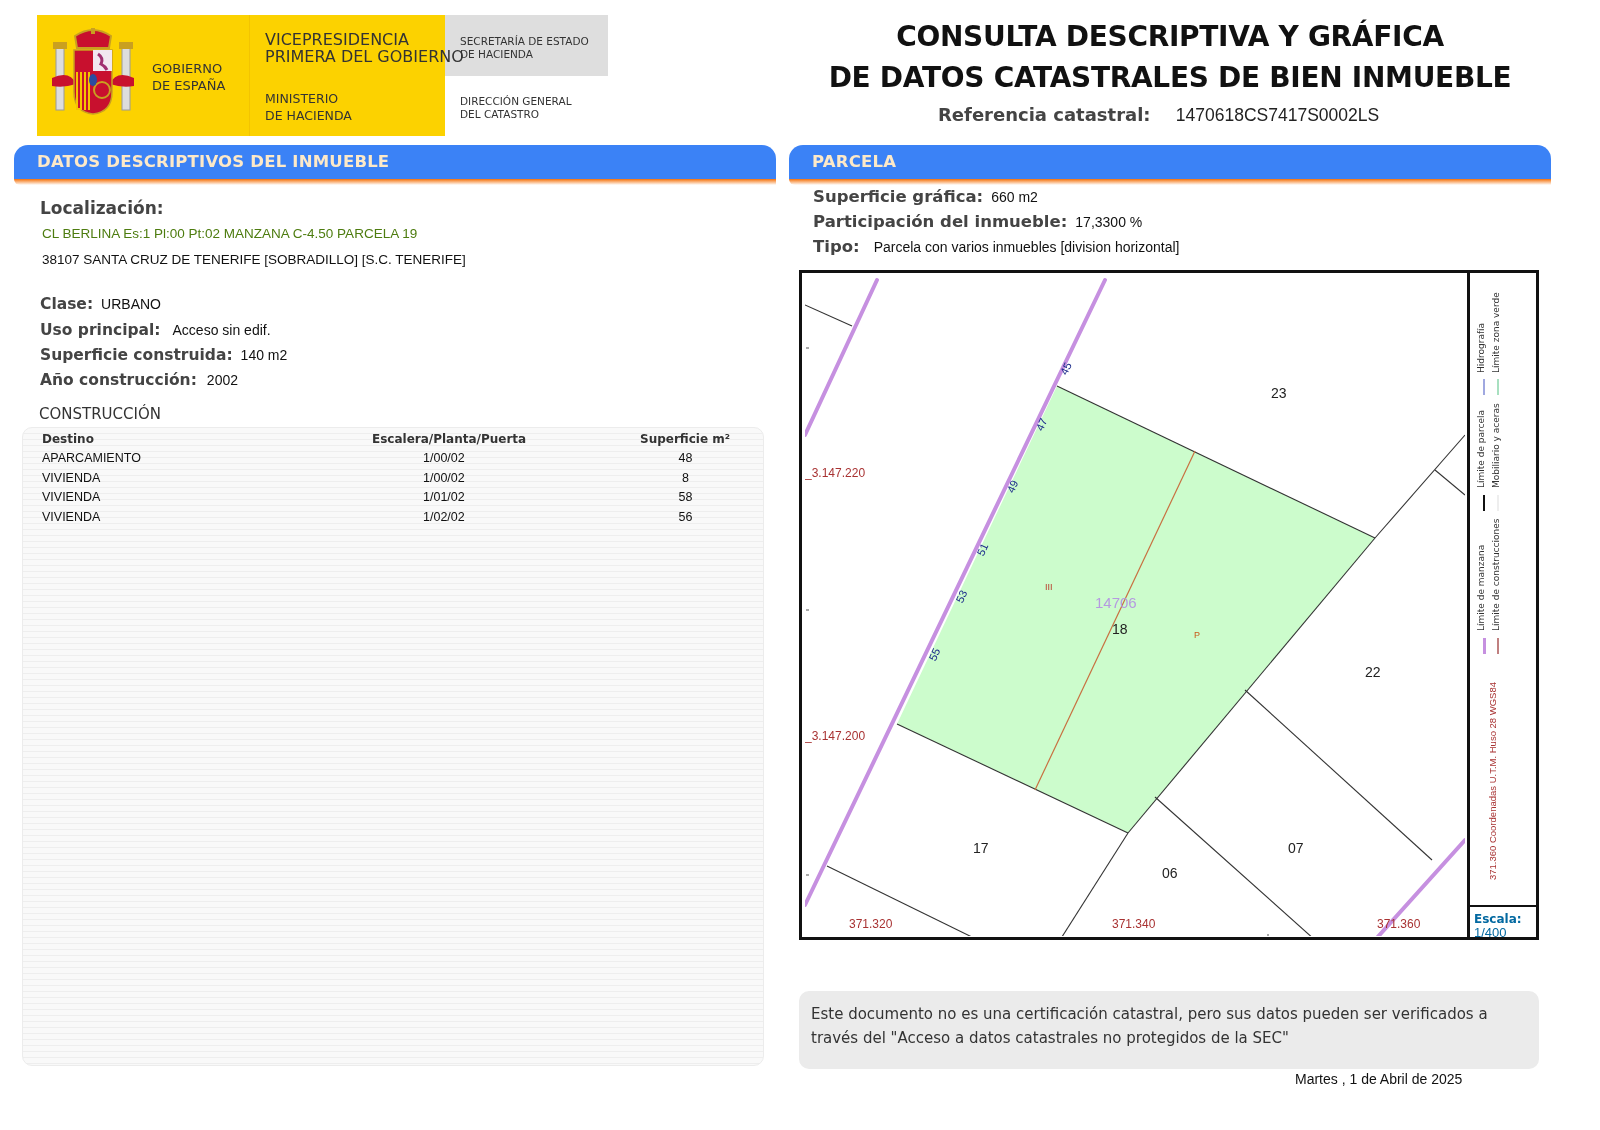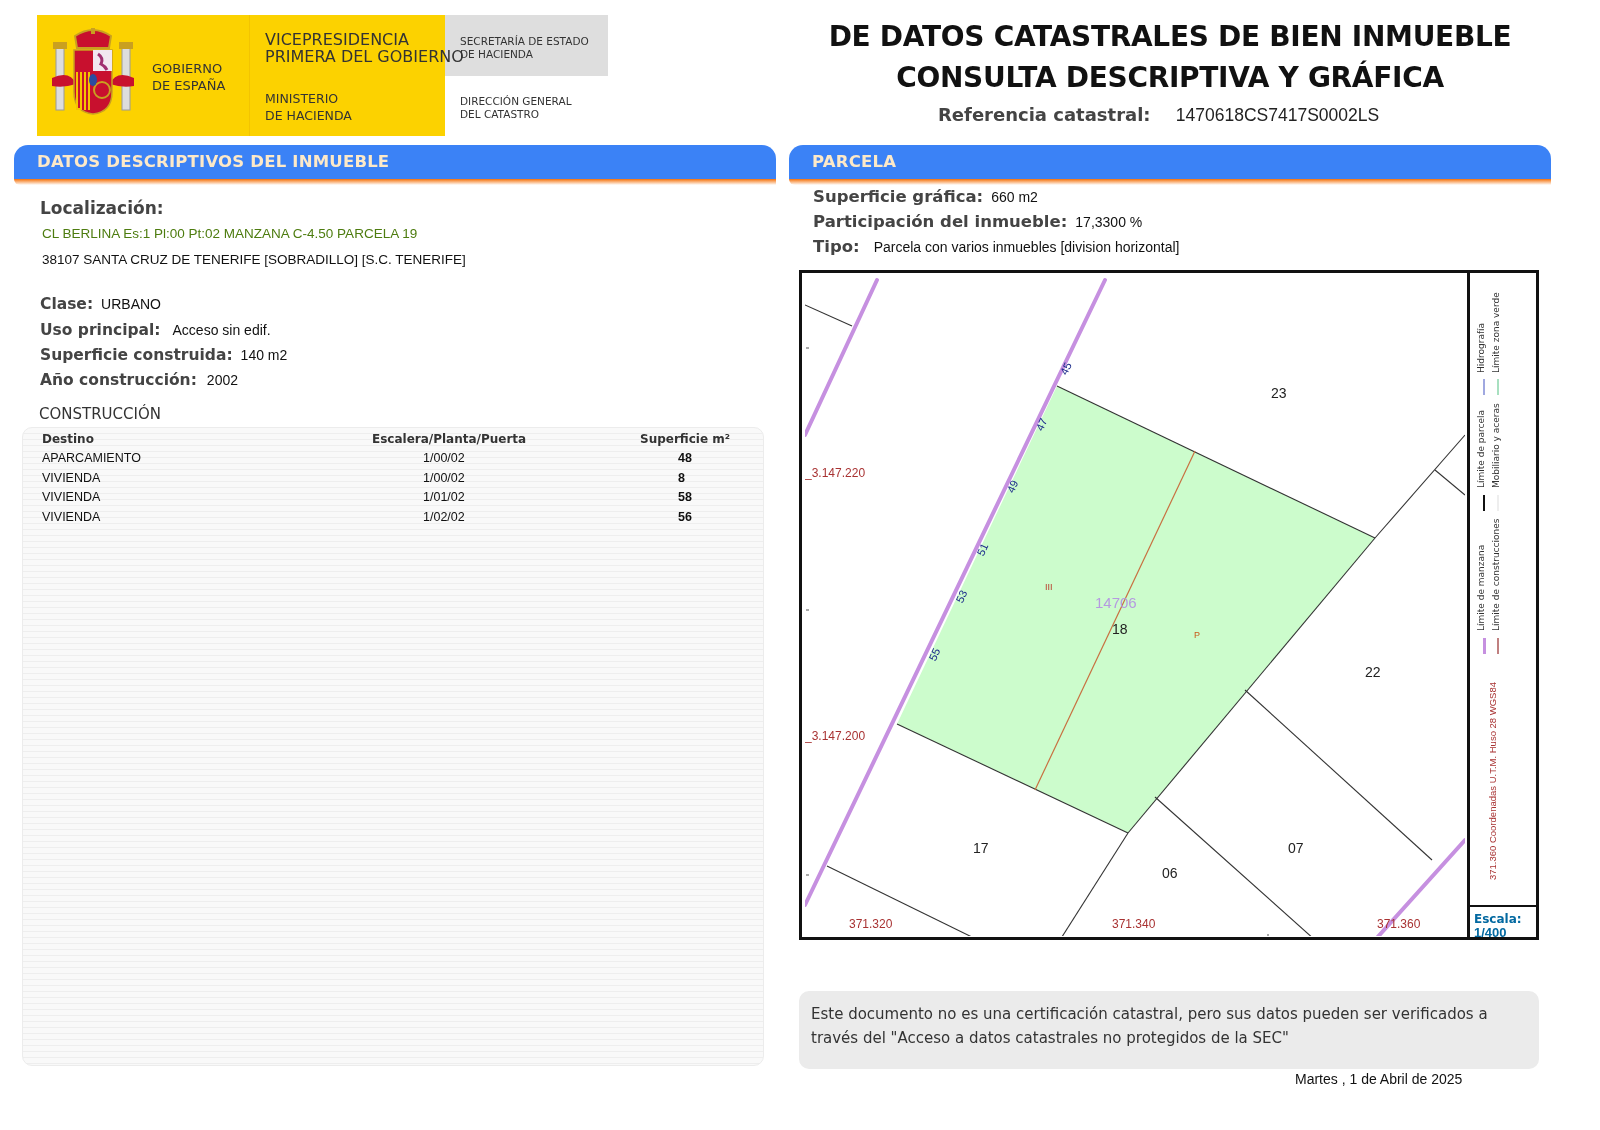--- a/index.html
+++ b/index.html
@@ -46,21 +46,21 @@
 
   
   .tbl { left:22px; top:427px; width:740px; height:637px; border-radius:10px;
          background:repeating-linear-gradient(#f9f9f9 0px, #f9f9f9 5px, #eeeeee 5px, #eeeeee 6px);
          border:1px solid #ececec; }
   .th { position:absolute; top:4px; font-family:"DejaVu Sans", sans-serif; font-weight:bold; font-size:12px; color:#333; }
   .tr { position:absolute; left:0; width:740px; height:19px; font-size:12.5px; color:#111; }
   .tr span { position:absolute; top:2px; }
   .c1 { left:19px; }
   .c2 { left:400px; }
-  .c3 { left:655px; width:15px; text-align:left;font-weight:bold; }
+  .c3 { left:655px; width:15px; text-align:center; }
 
   
   .p-row { left:813px; font-size:16.5px; }
 
   
   .map { left:799px; top:270px; width:740px; height:670px; border:3px solid #111; background:#fff; box-sizing:border-box; }
   .legend-div { left:1467px; top:270px; width:3px; height:670px; background:#111; }
   .escala-line { left:1467px; top:905px; width:72px; height:2px; background:#111; }
   .escala { left:1474px; top:912px; font-family:"DejaVu Sans", sans-serif; font-weight:bold; font-size:12px; color:#0369a1; line-height:14px; }
 
@@ -115,22 +115,22 @@
 <div class="abs logo-text secr">
   <div>SECRETARÍA DE ESTADO</div>
   <div>DE HACIENDA</div>
 </div>
 <div class="abs logo-text dirg">
   <div>DIRECCIÓN GENERAL</div>
   <div>DEL CATASTRO</div>
 </div>
 
 <div class="abs title">
+  <div>CONSULTA DESCRIPTIVA Y GRÁFICA</div>
   <div>DE DATOS CATASTRALES DE BIEN INMUEBLE</div>
-  <div>CONSULTA DESCRIPTIVA Y GRÁFICA</div>
 </div>
 <div class="abs refrow">
   <span class="reflabel">Referencia catastral:</span>
   <span class="refval">1470618CS7417S0002LS</span>
 </div>
 
 <div class="abs bar bar-left">
   <span class="bar-title">DATOS DESCRIPTIVOS DEL INMUEBLE</span>
 </div>
 
@@ -290,19 +290,19 @@
   <rect x="13" y="222" width="2" height="16" fill="#111"></rect>
   <rect x="27" y="222" width="2" height="16" fill="#eee"></rect>
   <rect x="13" y="106" width="2" height="16" fill="#a0a8e0"></rect>
   <rect x="27" y="106" width="2" height="16" fill="#a8e0c0"></rect>
   <text transform="translate(26,607) rotate(-90)" font-family="Liberation Sans, sans-serif" font-size="9.5" fill="#a83232">371.360 Coordenadas U.T.M. Huso 28 WGS84</text>
 </svg>
 
 <div class="abs escala-line"></div>
 <div class="abs escala">
   <div>Escala:</div>
-  <div style="font-weight:bold;font-family:'Liberation Sans',sans-serif;font-size:13px">1/400</div>
+  <div style="font-weight:normal;font-family:'Liberation Sans',sans-serif;font-size:13px">1/400</div>
 </div>
 
 <div class="abs disc">
   <div class="disc-text">Este documento no es una certificación catastral, pero sus datos pueden ser verificados a través del "Acceso a datos catastrales no protegidos de la SEC"</div>
 </div>
 <div class="abs date">Martes , 1 de Abril de 2025</div>
 
 </body></html>

